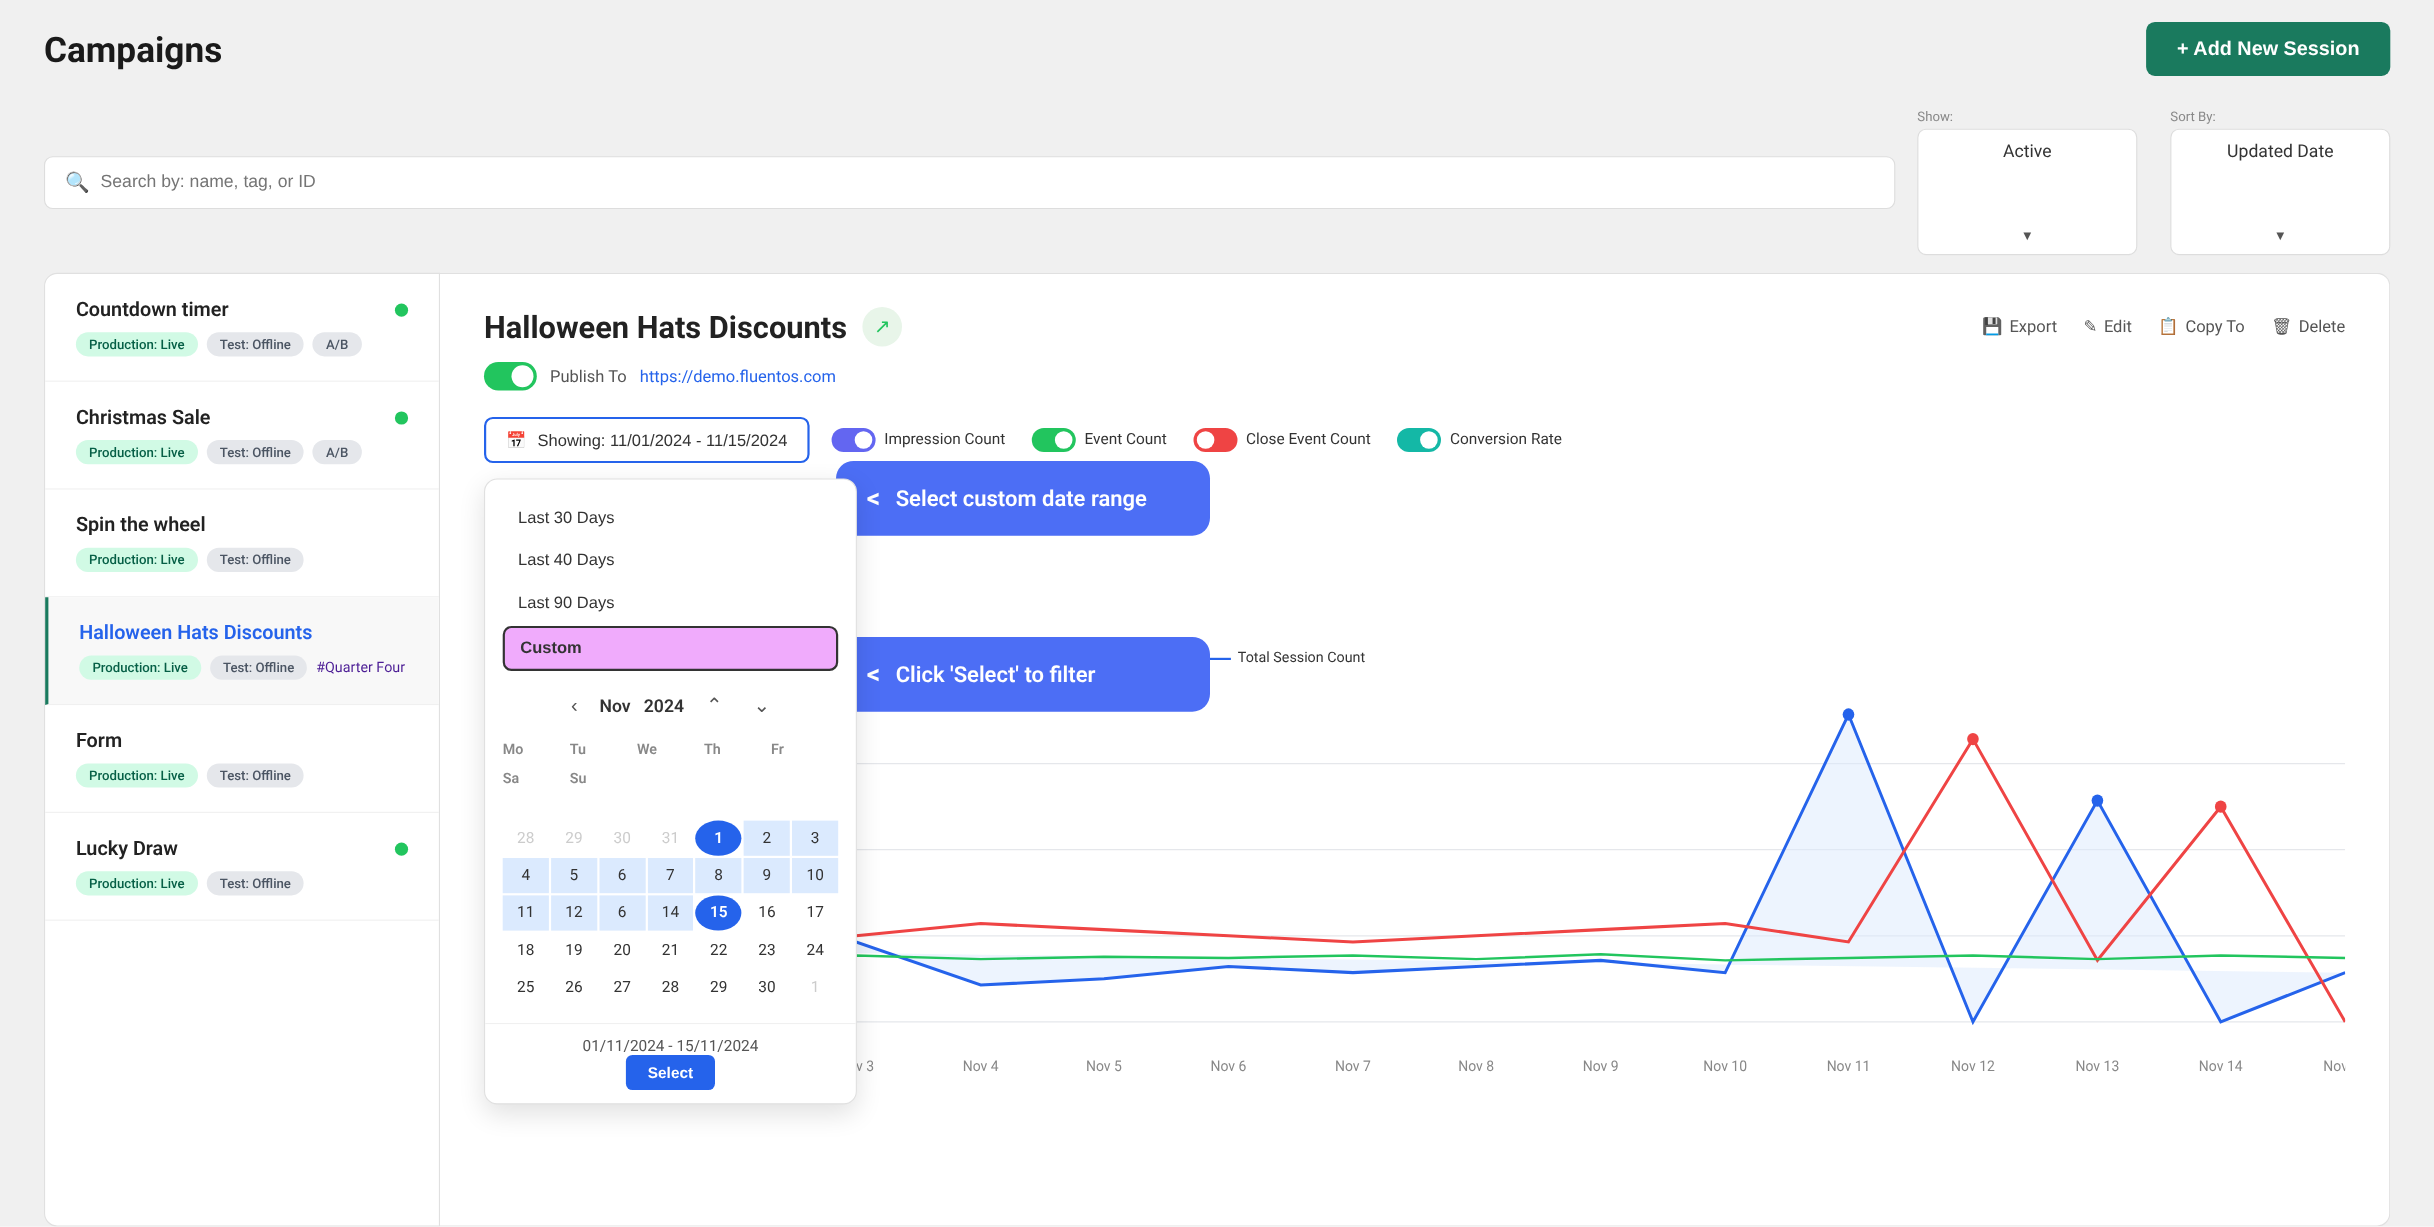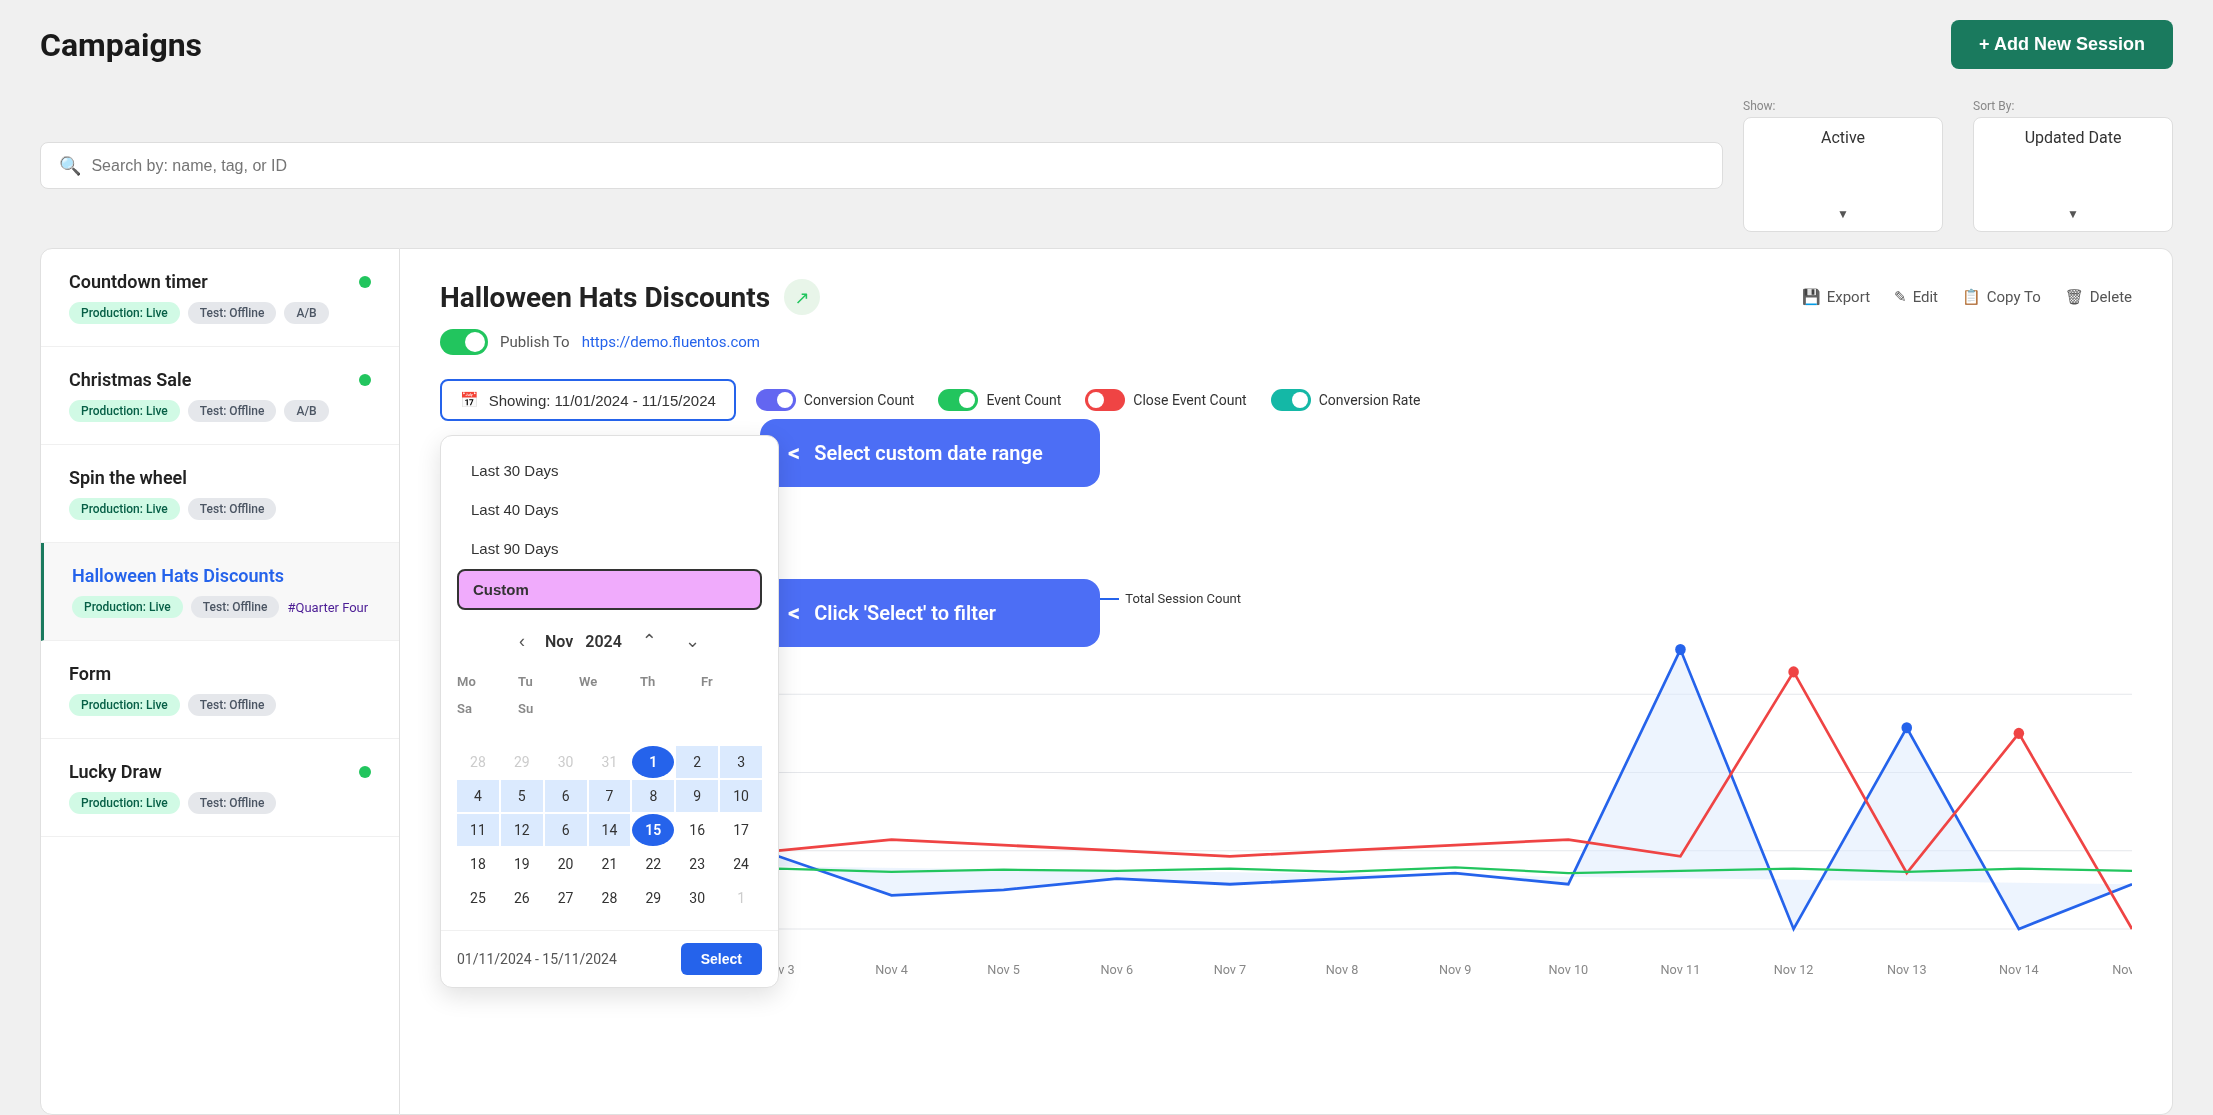--- a/index.html
+++ b/index.html
@@ -408,20 +408,21 @@
     .cal-cell.in-range {
       background: #dbeafe;
       border-radius: 0;
     }
     .cal-footer {
       display: flex;
       align-items: center;
       justify-content: space-between;
       padding: 12px 16px;
       border-top: 1px solid #f0f0f0;
+      flex-direction: column;
     }
     .cal-range-text {
       font-size: 14px;
       color: #555;
     }
     .select-btn {
       background: #2563eb;
       color: white;
       border: none;
       border-radius: 6px;
@@ -598,21 +599,21 @@
 
       <div class="date-controls">
         <button class="date-picker-btn">
           <span>📅</span>
           <span>Showing: 11/01/2024 - 11/15/2024</span>
         </button>
 
         <div class="metric-toggles">
           <div class="metric-toggle">
             <div class="toggle-sm toggle-on"></div>
-            <span>Conversion Count</span>
+            <span>Impression Count</span>
           </div>
           <div class="metric-toggle">
             <div class="toggle-sm toggle-green"></div>
             <span>Event Count</span>
           </div>
           <div class="metric-toggle">
             <div class="toggle-sm toggle-red"></div>
             <span>Close Event Count</span>
           </div>
           <div class="metric-toggle">

